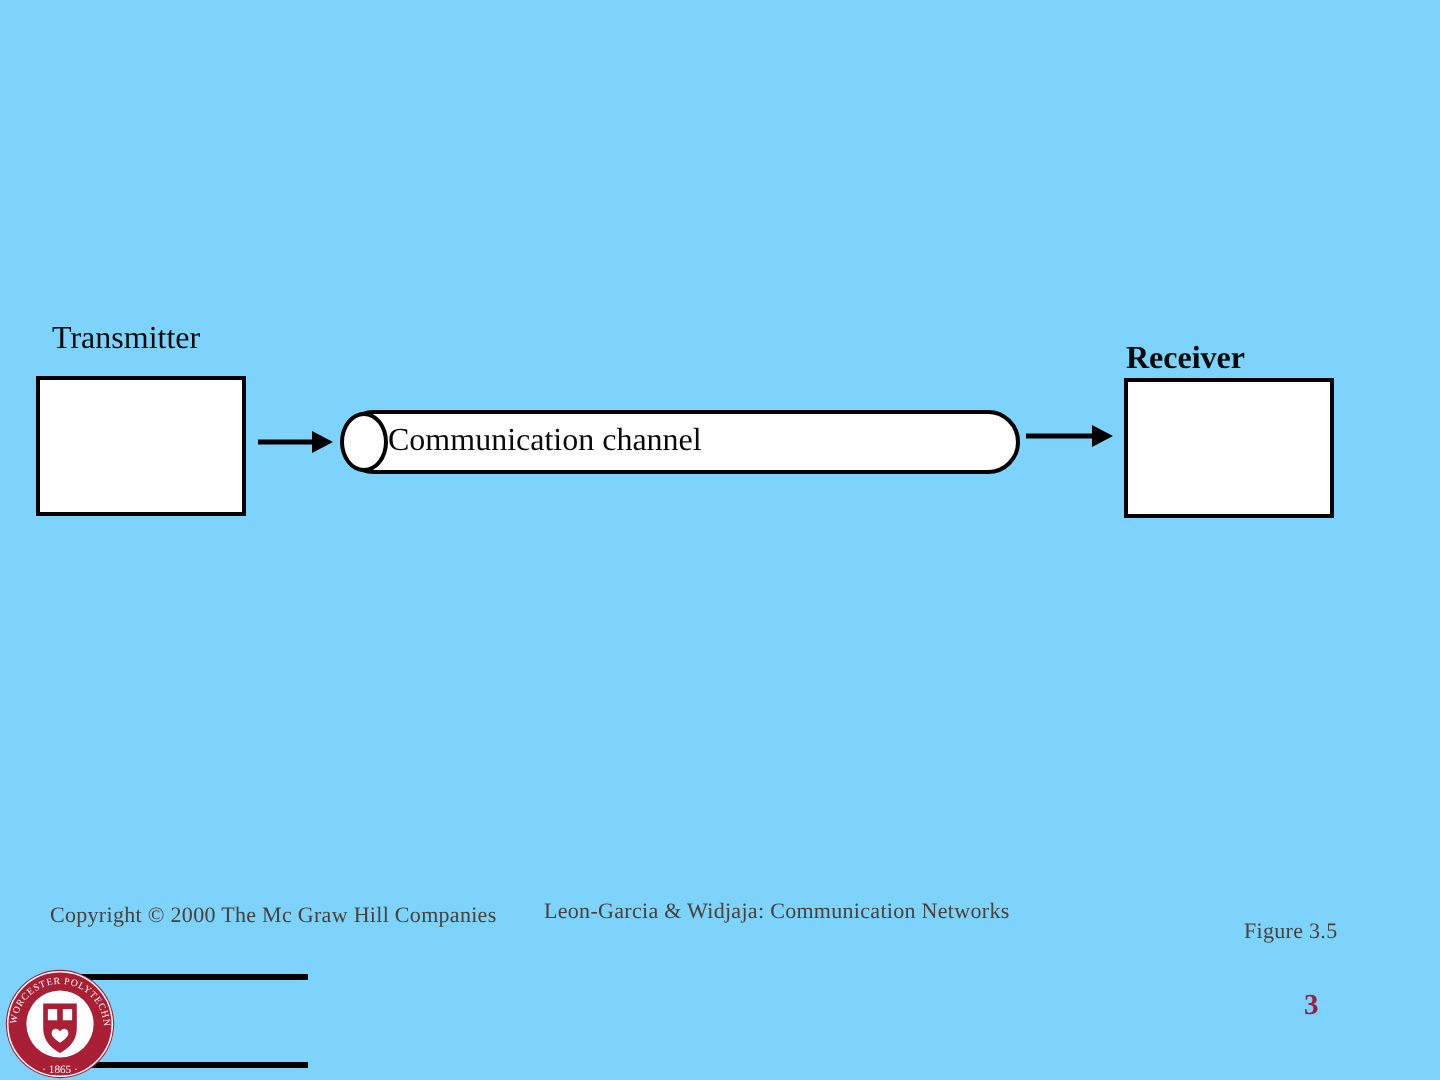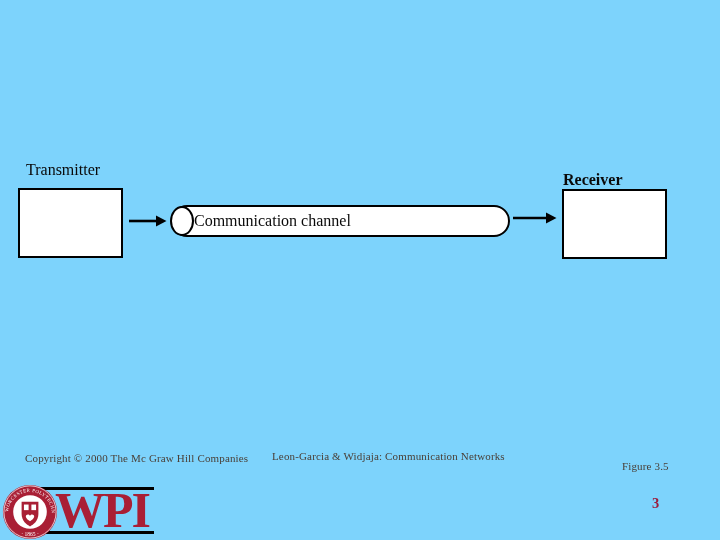--- a/index.html
+++ b/index.html
@@ -56,21 +56,20 @@
   <div class="abs small-footer" style="left:25px;top:452px;">Copyright © 2000 The Mc Graw Hill Companies</div>
   <div class="abs small-footer" style="left:272px;top:450px;">
     <span>Leon-Garcia &amp; Widjaja: </span>
     <span style="margin-top:32px;">Communication Networks</span>
   </div>
   <div class="abs small-footer" style="left:622px;top:447px;margin-top:13px;">Figure 3.5</div>
 
   <div class="abs" style="left:2px;top:483px;width:160px;height:57px;">
     <div class="abs logo-rule" style="left:31px;top:4px;width:121px;"></div>
     <div class="abs logo-rule" style="left:31px;top:48px;width:121px;"></div>
-    <div class="abs wordmark" style="left:53px;top:4px;color:#A91F35;">WPI</div>
     <svg class="abs" style="left:0;top:1px;" width="56" height="56" viewBox="0 0 60 60">
       <circle cx="30" cy="30" r="29" fill="#A91F35"></circle>
       <circle cx="30" cy="30" r="28" fill="none" stroke="#ffffff" stroke-width="0.8"></circle>
       <circle cx="30" cy="30" r="18" fill="#ffffff"></circle>
       <defs>
         <path id="arcTop" d="M 6.5,32 A 23.5,23.5 0 1 1 53.5,32"></path>
       </defs>
       <text font-size="5.2" fill="#ffffff" letter-spacing="0.4" font-family="Liberation Serif, serif">
         <textPath href="#arcTop" startOffset="2">WORCESTER POLYTECHNIC INSTITUTE</textPath>
       </text>

